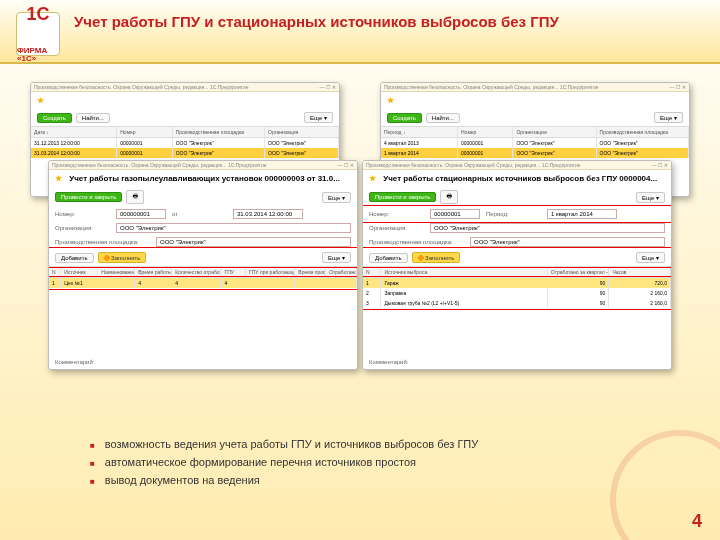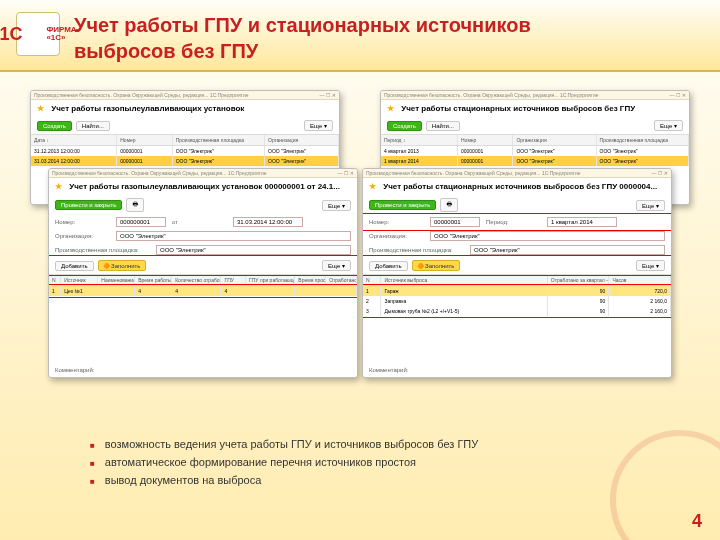--- a/index.html
+++ b/index.html
@@ -17,29 +17,29 @@
     padding: 12px 16px 6px;
     border-bottom: 2px solid #dab74c;
     background: linear-gradient(to bottom, #fffef8 0%, #ffe79a 100%);
   }
   .logo {
     width: 44px; height: 44px;
     margin-right: 14px;
     background: #fff;
     border: 1px solid #d0c070;
     border-radius: 4px;
-    display: flex; flex-direction: row; align-items: center; justify-content: center;
+    display: flex; flex-direction: column; align-items: center; justify-content: center;
     font-size: 8px; color: #c62020; font-weight: bold;
     line-height: 1;
     gap: 24px;
   }
   .logo .big { font-size: 18px; color: #c62020; }
   .title {
     color: #c62020;
-    font-size: 20px;
+    font-size: 15px;
     font-weight: bold;
     line-height: 1.3;
     max-width: 560px;
   }
   .screenshots {
     position: relative;
     margin: 18px 30px 0;
     height: 310px;
   }
   .win {
@@ -145,21 +145,20 @@
 
 <div class="screenshots">
 
   <div class="win win1">
     <div class="win-titlebar">
       <span>Производственная безопасность. Охрана Окружающей Среды, редакция...  1С:Предприятие</span>
       <span>— ☐ ✕</span>
     </div>
     <div class="win-toolbar">
       <span class="star">★</span>
-      <span>Учет работы газопылеулавливающих установок</span>
     </div>
     <div class="btnrow">
       <span class="btn green">Создать</span>
       <span class="btn">Найти...</span>
       <span style="flex:1"></span>
       <span class="btn">Еще ▾</span>
     </div>
     <div class="grid-header">
       <div style="width:28%"><span>Дата</span> ↓</div>
       <div style="width:18%">Номер</div>
@@ -180,21 +179,20 @@
     </div>
   </div>
 
   <div class="win win2">
     <div class="win-titlebar">
       <span>Производственная безопасность. Охрана Окружающей Среды, редакция...  1С:Предприятие</span>
       <span>— ☐ ✕</span>
     </div>
     <div class="win-toolbar">
       <span class="star">★</span>
-      <span>Учет работы стационарных источников выбросов без ГПУ</span>
     </div>
     <div class="btnrow">
       <span class="btn green">Создать</span>
       <span class="btn">Найти...</span>
       <span style="flex:1"></span>
       <span class="btn">Еще ▾</span>
     </div>
     <div class="grid-header">
       <div style="width:25%"><span>Период</span> ↓</div>
       <div style="width:18%">Номер</div>
@@ -215,21 +213,21 @@
     </div>
   </div>
 
   <div class="win win3">
     <div class="win-titlebar">
       <span>Производственная безопасность. Охрана Окружающей Среды, редакция...  1С:Предприятие</span>
       <span>— ☐ ✕</span>
     </div>
     <div class="win-toolbar">
       <span class="star">★</span>
-      <span>Учет работы газопылеулавливающих установок 000000001 от 24.1...</span>
+      <span>Учет работы газопылеулавливающих установок 000000003 от 31.0...</span>
     </div>
     <div class="btnrow">
       <span class="btn green">Провести и закрыть</span>
       <span class="btn">🖶</span>
       <span style="flex:1"></span>
       <span class="btn">Еще ▾</span>
     </div>
     <div class="formrow">
       <label>Номер:</label>
       <span class="input" style="max-width:50px">000000001</span>
@@ -342,18 +340,18 @@
 </div>
 
 <ul class="bullets">
   <li>
       <span>возможность ведения учета работы ГПУ и источников выбросов без ГПУ</span>
     </li>
   <li>
       <span>автоматическое формирование перечня источников простоя</span>
     </li>
   <li>
-      <span>вывод документов на выброса</span>
+      <span>вывод документов на ведения</span>
     </li>
 </ul>
 
 <div class="pagenum">4</div>
 <div class="corner-deco"></div>
 
 </body></html>

